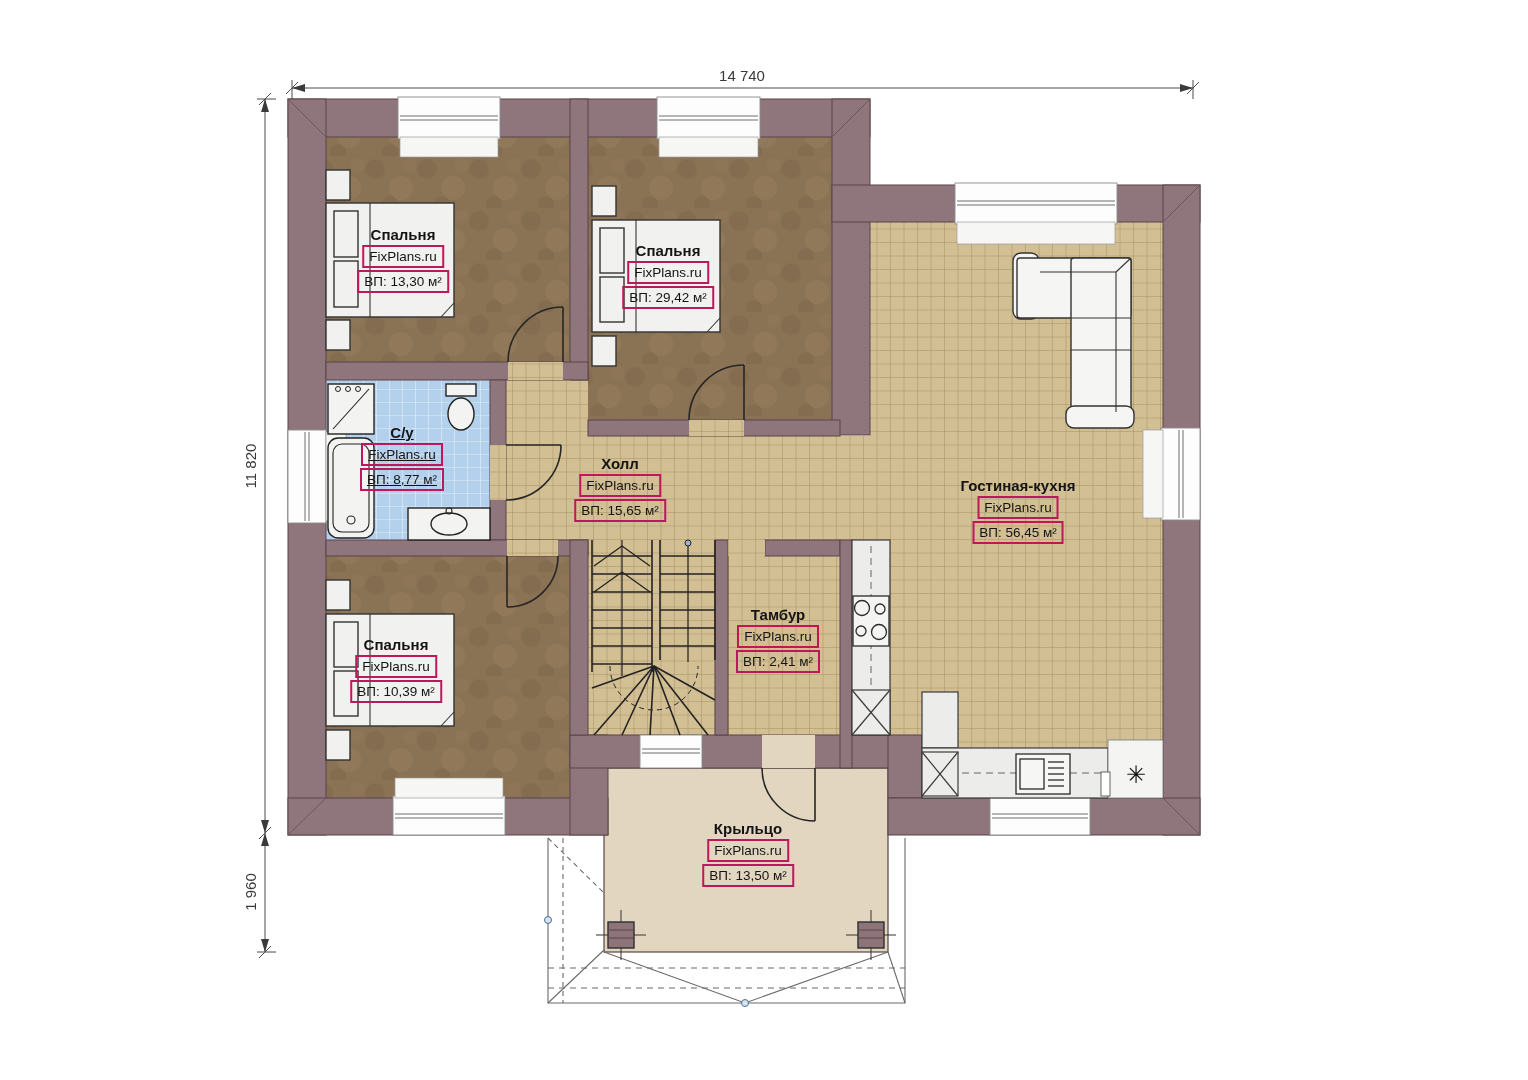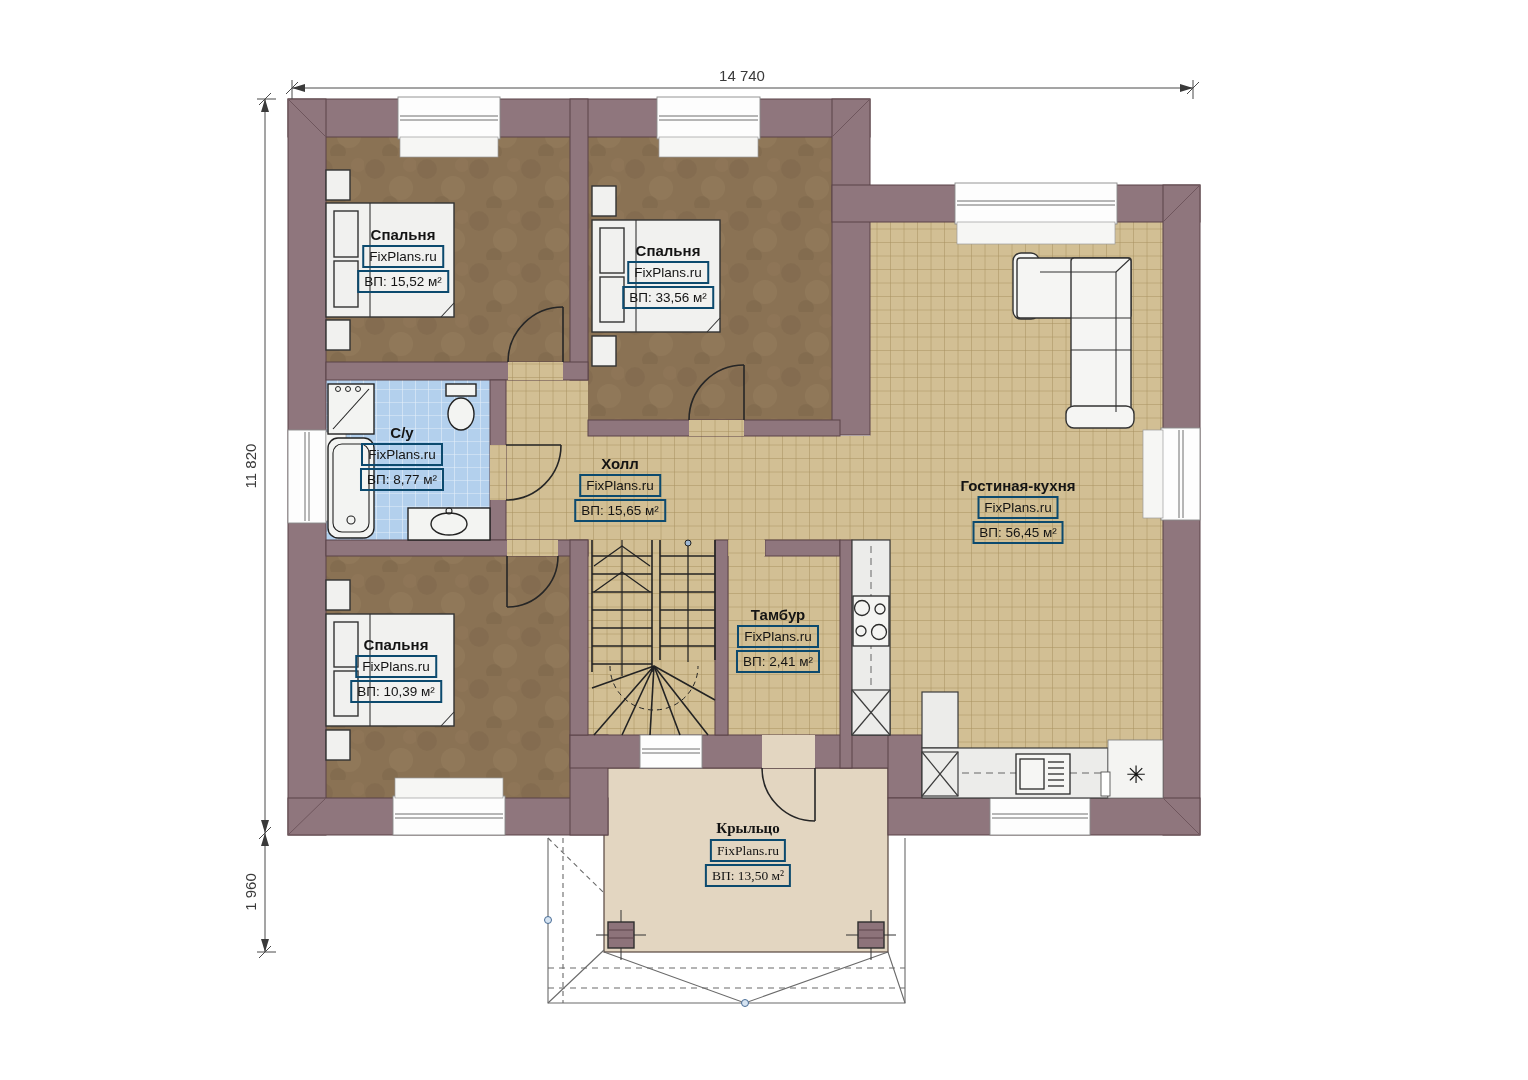--- a/index.html
+++ b/index.html
@@ -2,21 +2,21 @@
 <html><head>
 <meta charset="utf-8">
 <style>
   html,body{margin:0;padding:0;background:#ffffff;}
   .stage{position:relative;width:1528px;height:1080px;background:#ffffff;
          font-family:"Liberation Sans",sans-serif;overflow:hidden;}
   svg.plan{position:absolute;left:0;top:0;}
   .room-label{position:absolute;display:flex;flex-direction:column;align-items:center;
               gap:2px;transform:translateX(-50%);z-index:5;color:#141414;}
   .room-name{font-weight:bold;font-size:15px;line-height:17px;white-space:nowrap;}
-  .room-box{border:2px solid #0c4a6e;padding:0 5px;font-size:13.5px;line-height:19px;
+  .room-box{border:2px solid #be185d;padding:0 5px;font-size:13.5px;line-height:19px;
             white-space:nowrap;background:transparent;}
 </style>
 </head>
 <body>
 
 <div class="stage">
 
 <svg class="plan" width="1528" height="1080" viewBox="0 0 1528 1080">
   <defs>
     <pattern id="tanP" width="13.5" height="13.5" patternUnits="userSpaceOnUse">
@@ -345,28 +345,28 @@
     <line x1="259" y1="958" x2="271" y2="946"></line>
     <path d="M265,833 l-4,13 h8 z" stroke="none"></path>
         <path d="M265,952 l-4,-13 h8 z" stroke="none"></path>
     <text x="256" y="892" font-size="15" text-anchor="middle" transform="rotate(-90 256 892)" stroke="none">1 960</text>
   </g>
 </svg>
 
 <div class="room-label" style="left:403px;top:226px;">
   <div class="room-name">Спальня</div>
   <div class="room-box">FixPlans.ru</div>
-  <div class="room-box">ВП: 15,52 м²</div>
+  <div class="room-box">ВП: 13,30 м²</div>
 </div>
 <div class="room-label" style="left:668px;top:242px;">
   <div class="room-name">Спальня</div>
   <div class="room-box">FixPlans.ru</div>
-  <div class="room-box">ВП: 33,56 м²</div>
-</div>
-<div class="room-label" style="left:402px;top:424px;">
+  <div class="room-box">ВП: 29,42 м²</div>
+</div>
+<div class="room-label" style="left:402px;top:424px;text-decoration:underline;">
   <div class="room-name">С/у</div>
   <div class="room-box">FixPlans.ru</div>
   <div class="room-box">ВП: 8,77 м²</div>
 </div>
 <div class="room-label" style="left:606px;top:455px;margin-left:14px;">
   <div class="room-name">Холл</div>
   <div class="room-box">FixPlans.ru</div>
   <div class="room-box">ВП: 15,65 м²</div>
 </div>
 <div class="room-label" style="left:1018px;top:477px;">
@@ -377,19 +377,19 @@
 <div class="room-label" style="left:778px;top:598px;margin-top:8px;">
   <div class="room-name">Тамбур</div>
   <div class="room-box">FixPlans.ru</div>
   <div class="room-box">ВП: 2,41 м²</div>
 </div>
 <div class="room-label" style="left:396px;top:636px;">
   <div class="room-name">Спальня</div>
   <div class="room-box">FixPlans.ru</div>
   <div class="room-box">ВП: 10,39 м²</div>
 </div>
-<div class="room-label" style="left:748px;top:820px;font-family:Liberation Serif, serif;">
+<div class="room-label" style="left:748px;top:820px;">
   <div class="room-name">Крыльцо</div>
   <div class="room-box">FixPlans.ru</div>
   <div class="room-box">ВП: 13,50 м²</div>
 </div>
 
 </div>
 
 </body></html>

